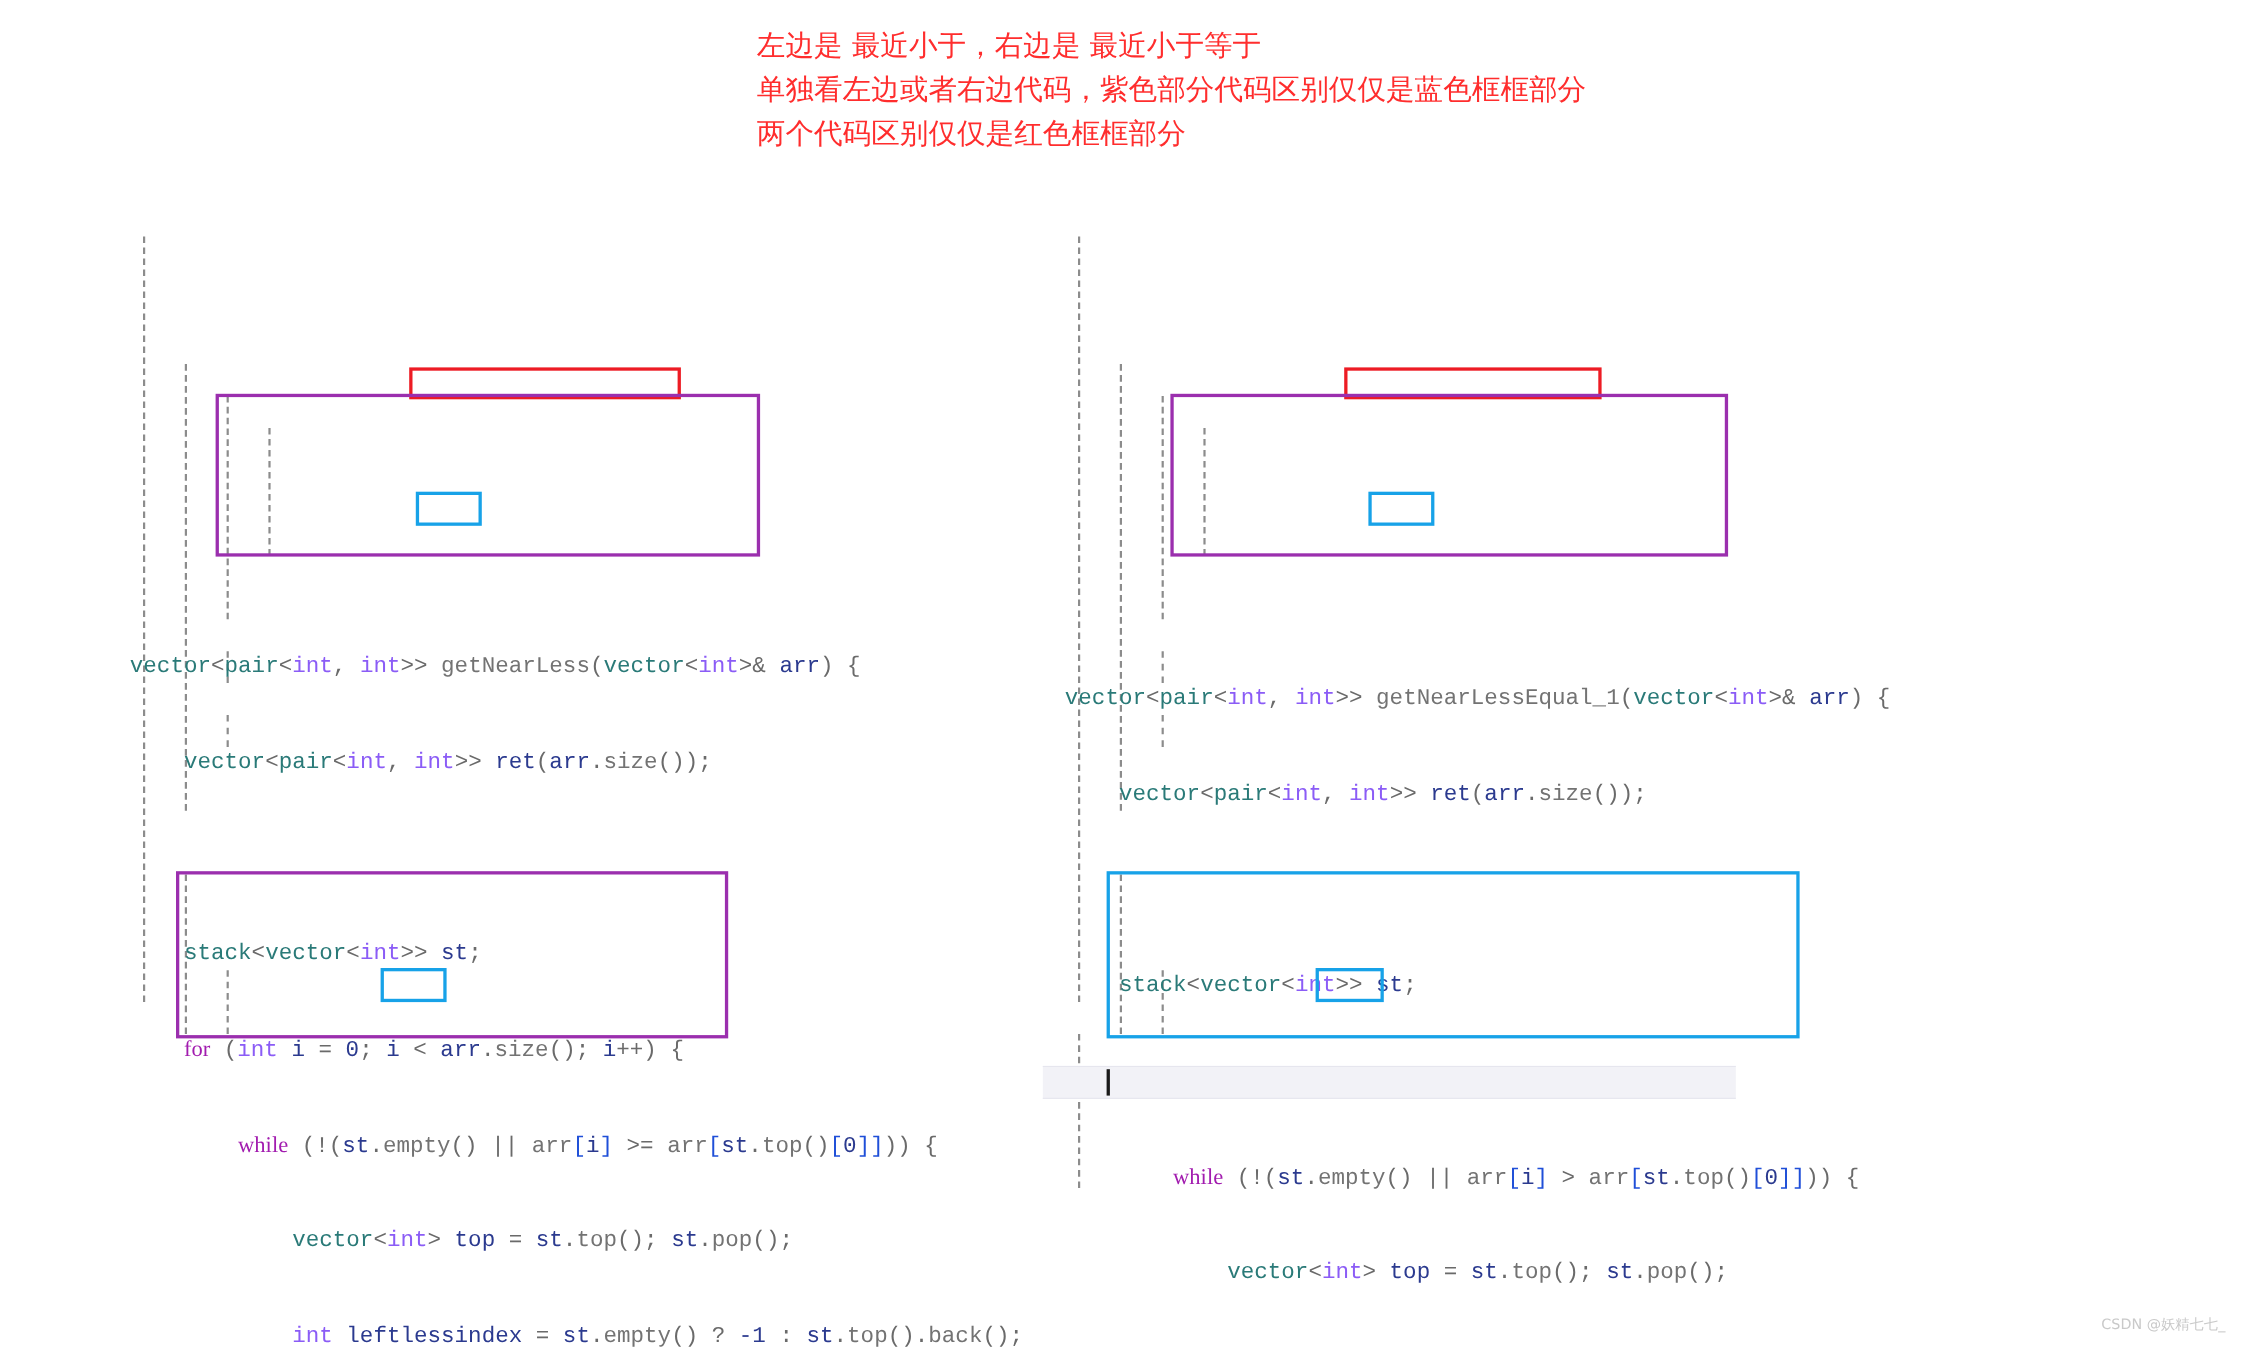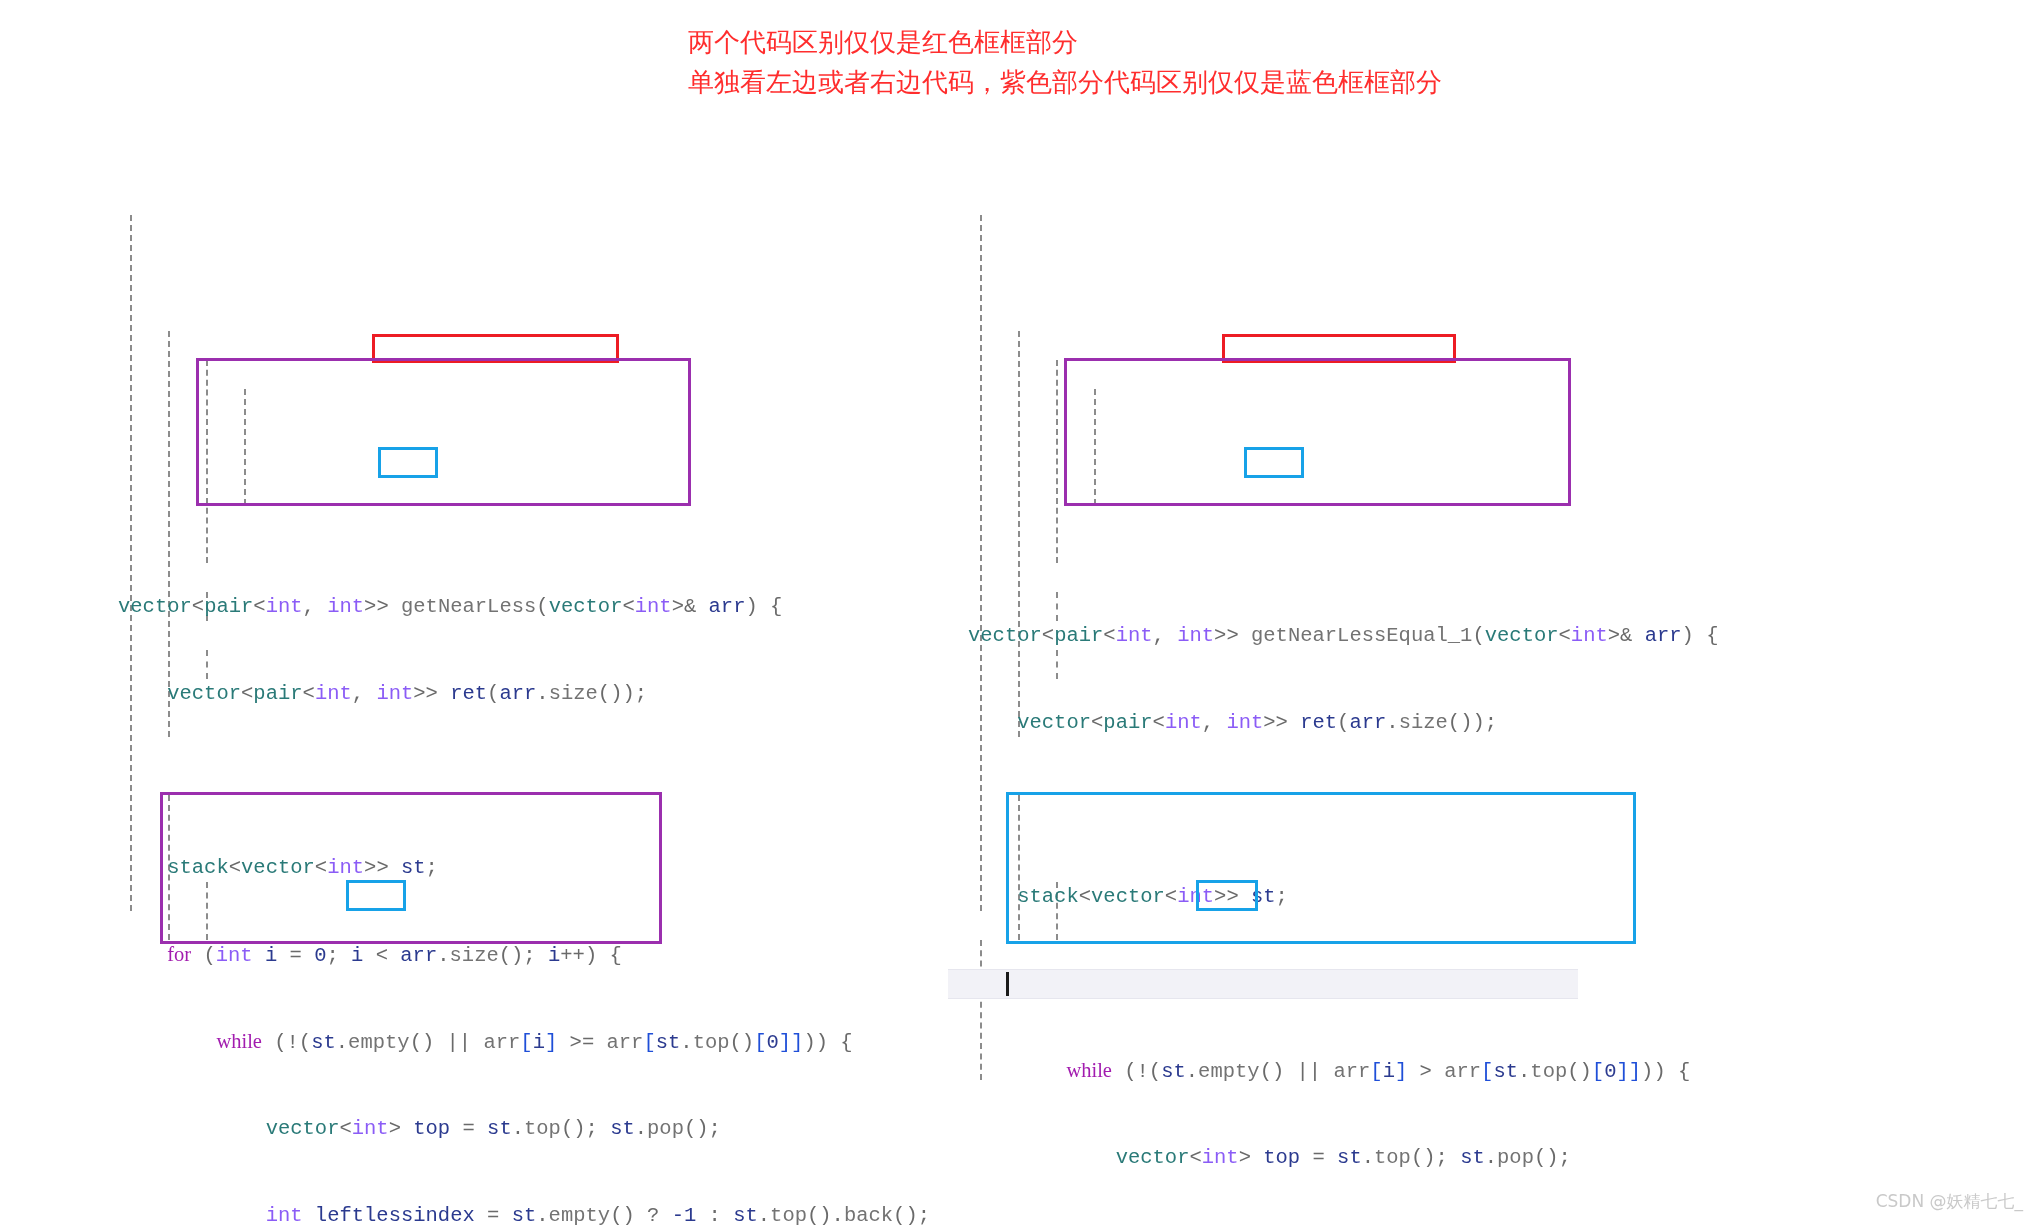--- a/index.html
+++ b/index.html
@@ -87,30 +87,31 @@
     width:3px;
     background:#1a1a1a;
   }
 
   
   #watermark{
     position:absolute;
     right:16px; bottom:12px;
     color:#c9c9c9;
     font-family:"DejaVu Sans", sans-serif;
-    font-size:17px;
+    font-size:13px;
     white-space:nowrap;
   }
 </style>
 </head>
 <body>
 
 <div id="notes">
+  <div class="note-line">左边是 最近小于，右边是 最近小于等于</div>
+  <div class="note-line">单独看左边或者右边代码，紫色部分代码区别仅仅是蓝色框框部分</div>
   <div class="note-line">两个代码区别仅仅是红色框框部分</div>
-  <div class="note-line">单独看左边或者右边代码，紫色部分代码区别仅仅是蓝色框框部分</div>
 </div>
 
 <div id="pane-left" class="pane">
 
   
   <div class="guide" style="left:12px;  top:29px;  height:696px;"></div>
   <div class="guide" style="left:50px;  top:145px; height:406px;"></div>
   <div class="guide" style="left:88px;  top:174px; height:203px;"></div>
   <div class="guide" style="left:126px; top:203px; height:116px;"></div>
   <div class="guide" style="left:88px;  top:406px; height:29px;"></div>

